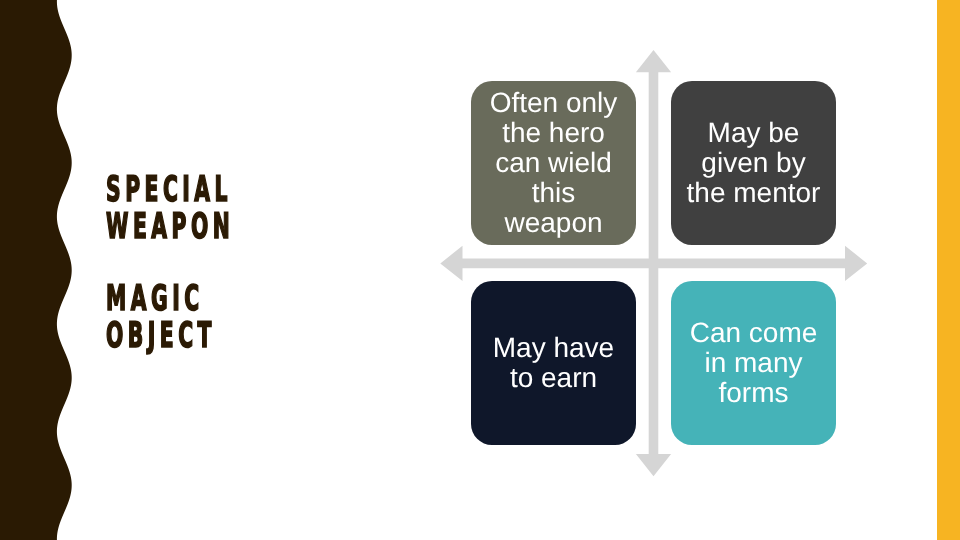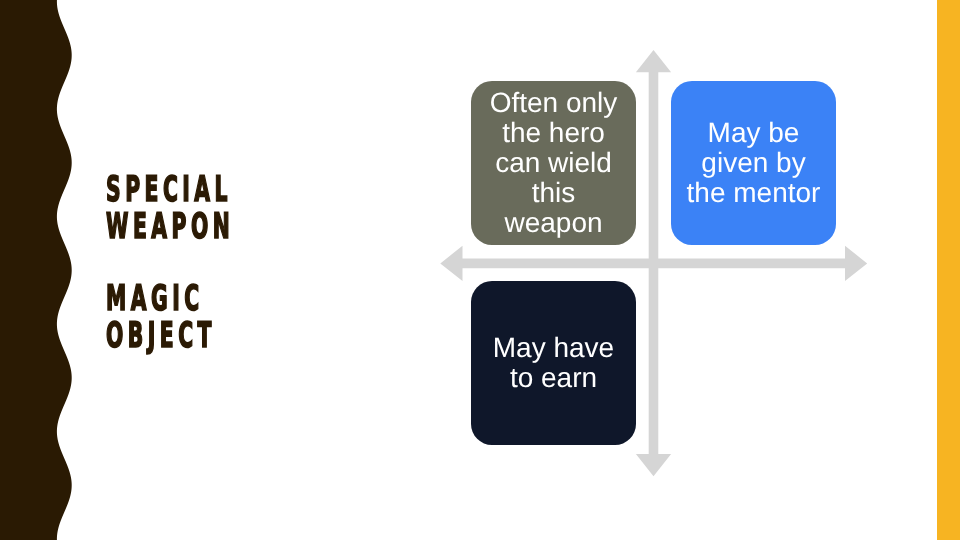--- a/index.html
+++ b/index.html
@@ -55,23 +55,28 @@
     <path id="harrow" d="M 440.3,263.4 L 462.5,245.79999999999998 L 462.5,258.59999999999997 L 845,258.59999999999997 L 845,245.79999999999998 L 867.2,263.4 L 845,281 L 845,268.2 L 462.5,268.2 L 462.5,281 Z" fill="#d5d5d5"></path>
   </svg>
 
   <div class="qbox" id="q0" style="background: rgb(105, 107, 91); color: rgb(255, 255, 255);">
     <span>Often only
 the hero
 can wield
 this
 weapon</span>
   </div>
-  <div class="qbox" id="q1" style="background: #3b82f6; color: rgb(255, 255, 255);">
+  <div class="qbox" id="q1" style="background: #404040; color: rgb(255, 255, 255);">
     <span>May be
 given by
 the mentor</span>
   </div>
   <div class="qbox" id="q2" style="background: #0f172a; color: rgb(255, 255, 255);">
     <span>May have
 to earn</span>
   </div>
+  <div class="qbox" id="q3" style="background: rgb(69, 179, 184); color: rgb(255, 255, 255);">
+    <span>Can come
+in many
+forms</span>
+  </div>
 
 </div>
 
 </body></html>

